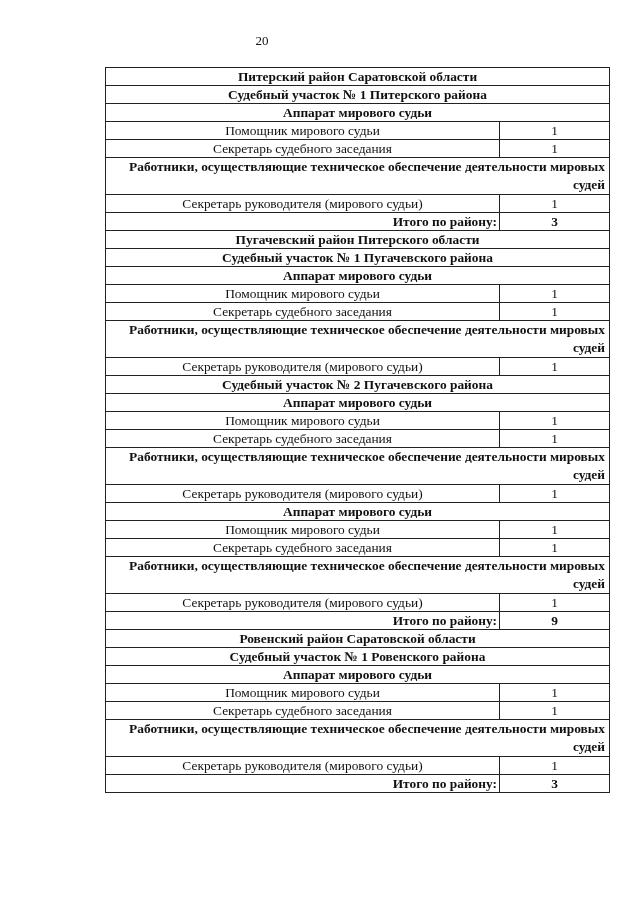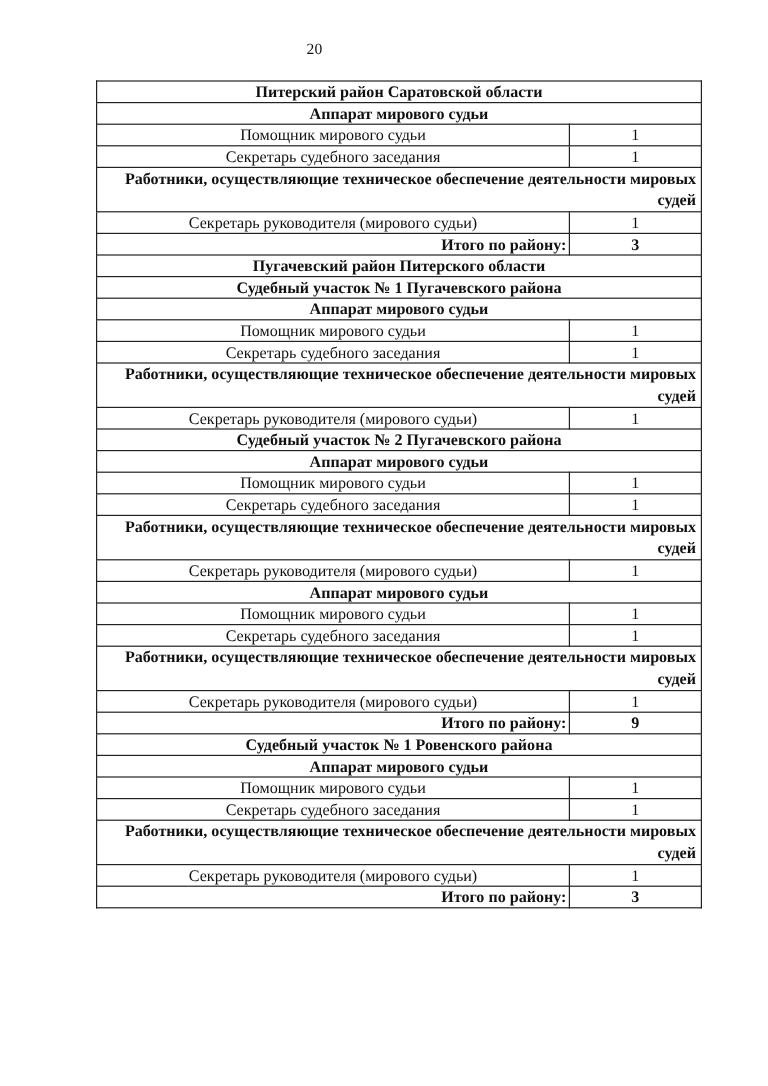--- a/index.html
+++ b/index.html
@@ -1,38 +1,41 @@
 <!DOCTYPE html>
 <html><head>
 <meta charset="utf-8">
 <style>
   html, body { margin: 0; padding: 0; background: #ffffff; }
   body { width: 640px; height: 905px; position: relative; overflow: hidden;
          font-family: "Liberation Serif", "DejaVu Serif", serif; color: #111; }
   .page-number { position: absolute; top: 33px; left: 0; width: 524px; text-align: center;
                  font-size: 13px; }
-  table.staff { position: absolute; top: 67px; left: 80px; width: 505px;
+  table.staff { position: absolute; top: 67px; left: 105px; width: 505px;
                 border-collapse: collapse; font-size: 13.4px; line-height: 17px; }
   table.staff td { border: 1px solid #222; padding: 0 2px; height: 17px; vertical-align: middle; }
   td.header { text-align: center; font-weight: bold; }
   td.header.wrap { line-height: 18px; padding: 0 4px; text-align: right; }
   td.label { text-align: center; }
   td.value { text-align: center; width: 105px; }
   td.total-label { font-weight: bold; padding-left: 38px; text-align: right; }
   td.total-value { text-align: center; font-weight: bold; width: 105px; }
 </style>
 </head>
 <body>
 
 <div class="page-number">20</div>
 
 <table class="staff">
   <tbody id="table-body">
       <tr>
         <td colspan="2" class="header">Питерский район Саратовской области</td>
+      </tr>
+      <tr>
+        <td colspan="2" class="header">Судебный участок № 1 Питерского района</td>
       </tr>
       <tr>
         <td colspan="2" class="header">Аппарат мирового судьи</td>
       </tr>
       <tr>
         <td class="label">Помощник мирового судьи</td>
         <td class="value">1</td>
       </tr>
       <tr>
         <td class="label">Секретарь судебного заседания</td>
@@ -110,20 +113,23 @@
       </tr>
       <tr>
         <td class="label">Секретарь руководителя (мирового судьи)</td>
         <td class="value">1</td>
       </tr>
       <tr>
         <td class="total-label">Итого по району:</td>
         <td class="total-value">9</td>
       </tr>
       <tr>
+        <td colspan="2" class="header">Ровенский район Саратовской области</td>
+      </tr>
+      <tr>
         <td colspan="2" class="header">Судебный участок № 1 Ровенского района</td>
       </tr>
       <tr>
         <td colspan="2" class="header">Аппарат мирового судьи</td>
       </tr>
       <tr>
         <td class="label">Помощник мирового судьи</td>
         <td class="value">1</td>
       </tr>
       <tr>

